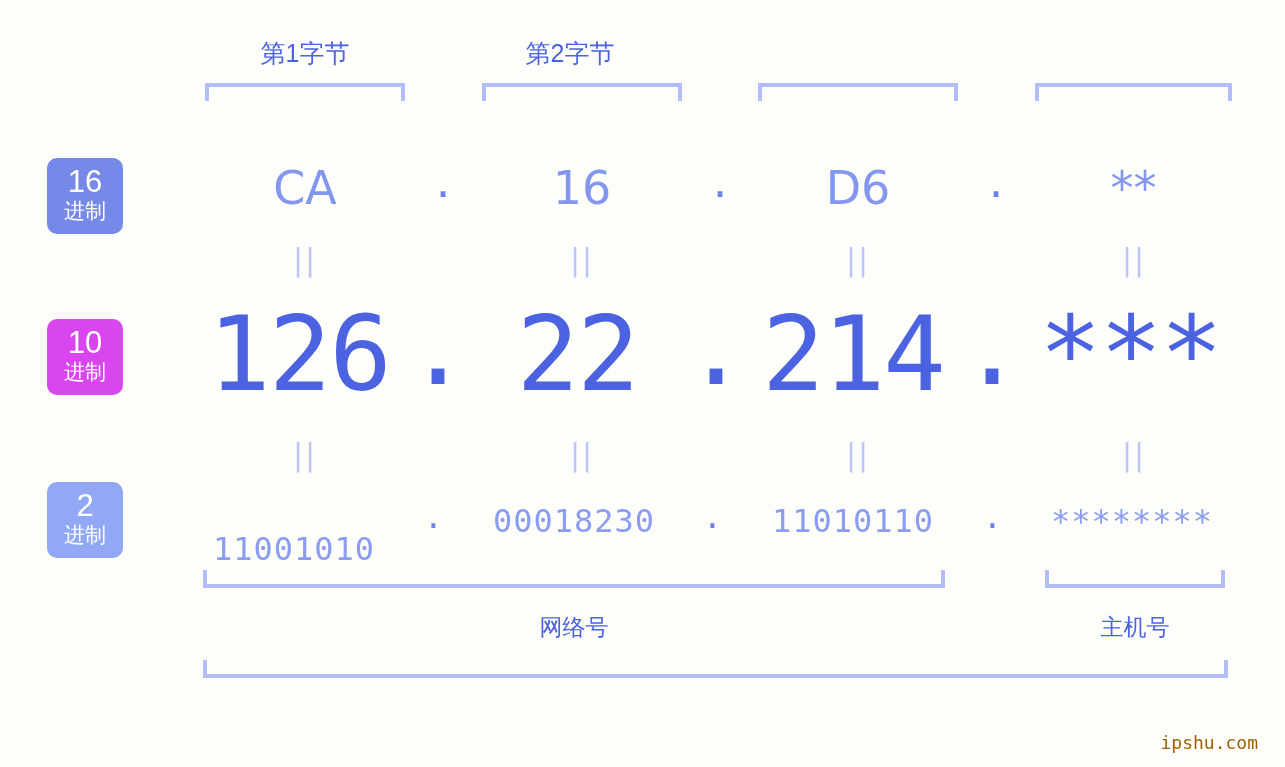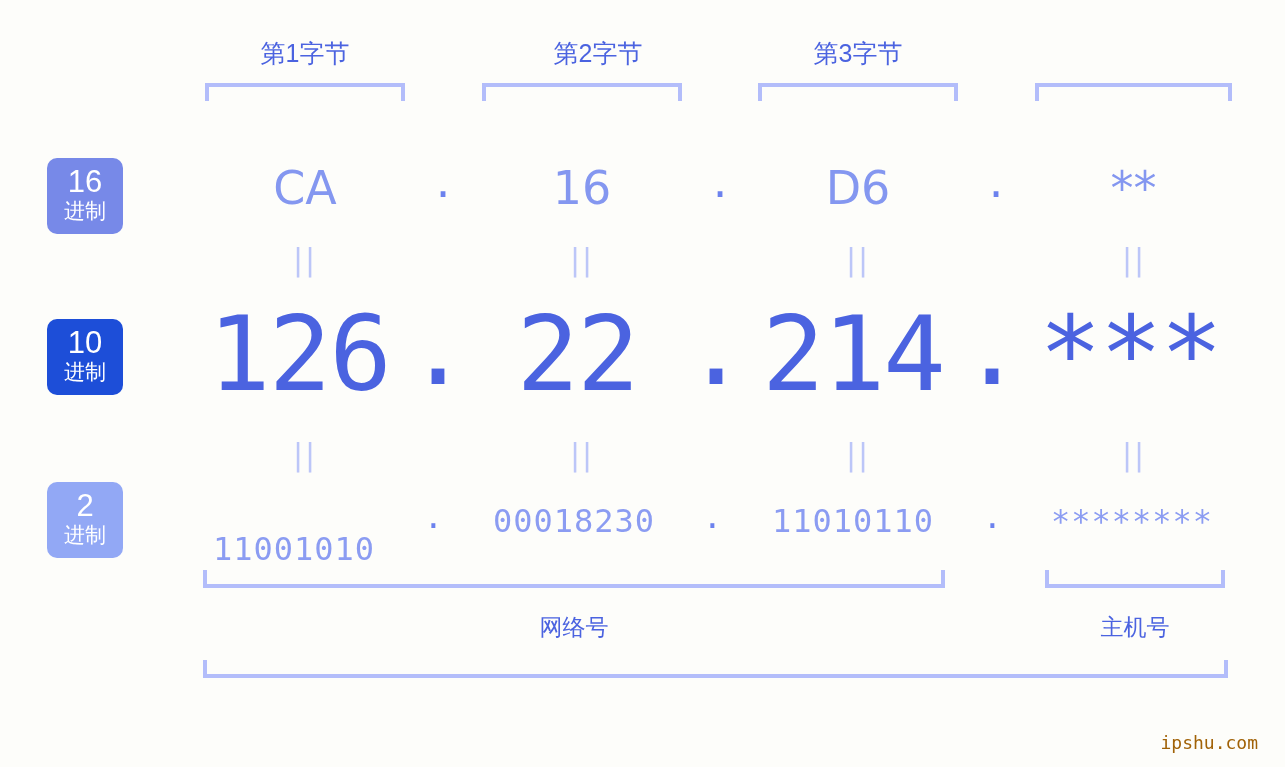--- a/index.html
+++ b/index.html
@@ -163,33 +163,32 @@
     font-family: "DejaVu Sans Mono", monospace;
     letter-spacing: 0px;
   }
 </style>
 </head>
 <body>
 
 <div id="stage">
 
   <div class="byte-title" style="left:205px;width:200px;">第1字节</div>
-  <div class="byte-title" style="left:498px;width:200px;">第2字节</div>
-  <div class="byte-title" style="left:758px;width:200px;">第3字节</div>
+  <div class="byte-title" style="left:470px;width:200px;">第2字节</div>
 
   <div class="bracket-down" style="left:205px;top:83px;width:200px;"></div>
   <div class="bracket-down" style="left:482px;top:83px;width:200px;"></div>
   <div class="bracket-down" style="left:758px;top:83px;width:200px;"></div>
   <div class="bracket-down" style="left:1035px;top:83px;width:197px;"></div>
 
   <div class="badge" style="top:158px;background:#7789e8;">
     <span class="num">16</span>
     <span class="unit">进制</span>
   </div>
-  <div class="badge" style="top:319px;background:#1d4ed8;">
+  <div class="badge" style="top:319px;background:#d946ef;">
     <span class="num">10</span>
     <span class="unit">进制</span>
   </div>
   <div class="badge" style="top:482px;background:#92a8f5;">
     <span class="num">2</span>
     <span class="unit">进制</span>
   </div>
 
   <div class="hex-row">
     <div class="cell" style="left:205px;width:200px;">CA</div>

